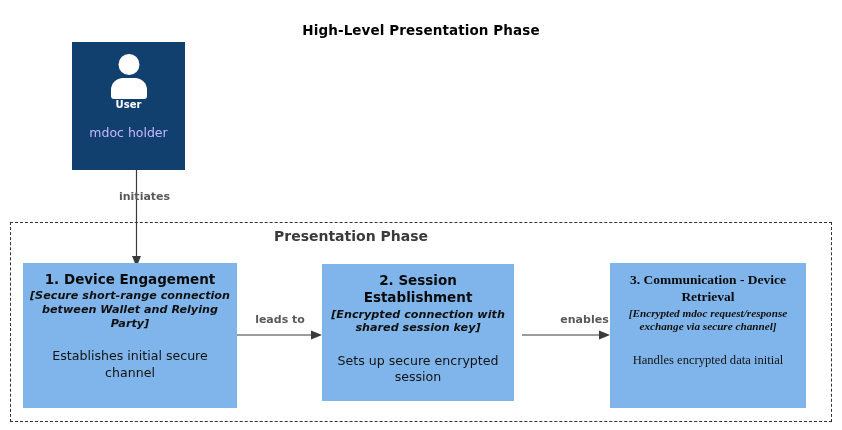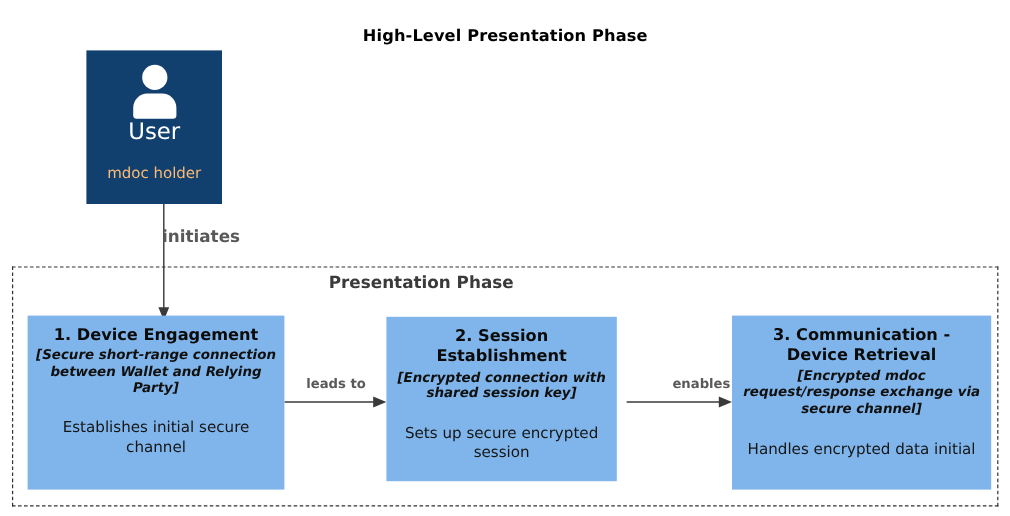--- a/index.html
+++ b/index.html
@@ -62,45 +62,45 @@
     left: 50%;
     top: 24px;
     transform: translateX(-50%);
     width: 36px;
     height: 21px;
     background: #ffffff;
     border-radius: 12px 12px 3px 3px;
   }
   #user-title {
     margin-top: 1px;
-    font-size: 19px;
-    font-weight: normal;
+    font-size: 10px;
+    font-weight: bold;
     color: #ffffff;
     text-align: center;
   }
   #user-subtitle {
     margin-top: 15px;
     font-size: 12.5px;
-    color: #fdba74;
+    color: #c4b5fd;
     text-align: center;
   }
 
   
   #initiates-connector {
     position: absolute;
     left: 130px;
     top: 170px;
     width: 14px;
     height: 98px;
   }
   #initiates-label {
     position: absolute;
-    left: 132px;
+    left: 116px;
     top: 190px;
-    font-size: 14px;
+    font-size: 11px;
     font-weight: bold;
     color: #595959;
     white-space: nowrap;
     padding-left: 3px;
   }
 
   
   #phase-container {
     position: absolute;
     left: 10px;
@@ -149,21 +149,21 @@
   }
   .step-desc {
     font-size: 12.6px;
     line-height: 1.3;
     color: #141414;
     margin-top: 18px;
   }
 
   #step-box-1 { left: 23px;  top: 263px; width: 214px; height: 145px; }
   #step-box-2 { left: 322px; top: 264px; width: 192px; height: 137px; }
-  #step-box-3 { left: 610px; top: 263px; width: 216px; height: 145px; }
+  #step-box-3 { left: 610px; top: 263px; width: 196px; height: 145px; font-family: Liberation Serif, serif; }
 
   
   .h-connector {
     position: absolute;
     height: 12px;
   }
   #connector-1 { left: 237px; top: 326px; width: 86px; }
   #connector-2 { left: 522px; top: 326px; width: 89px; }
 
   .h-connector-label {

